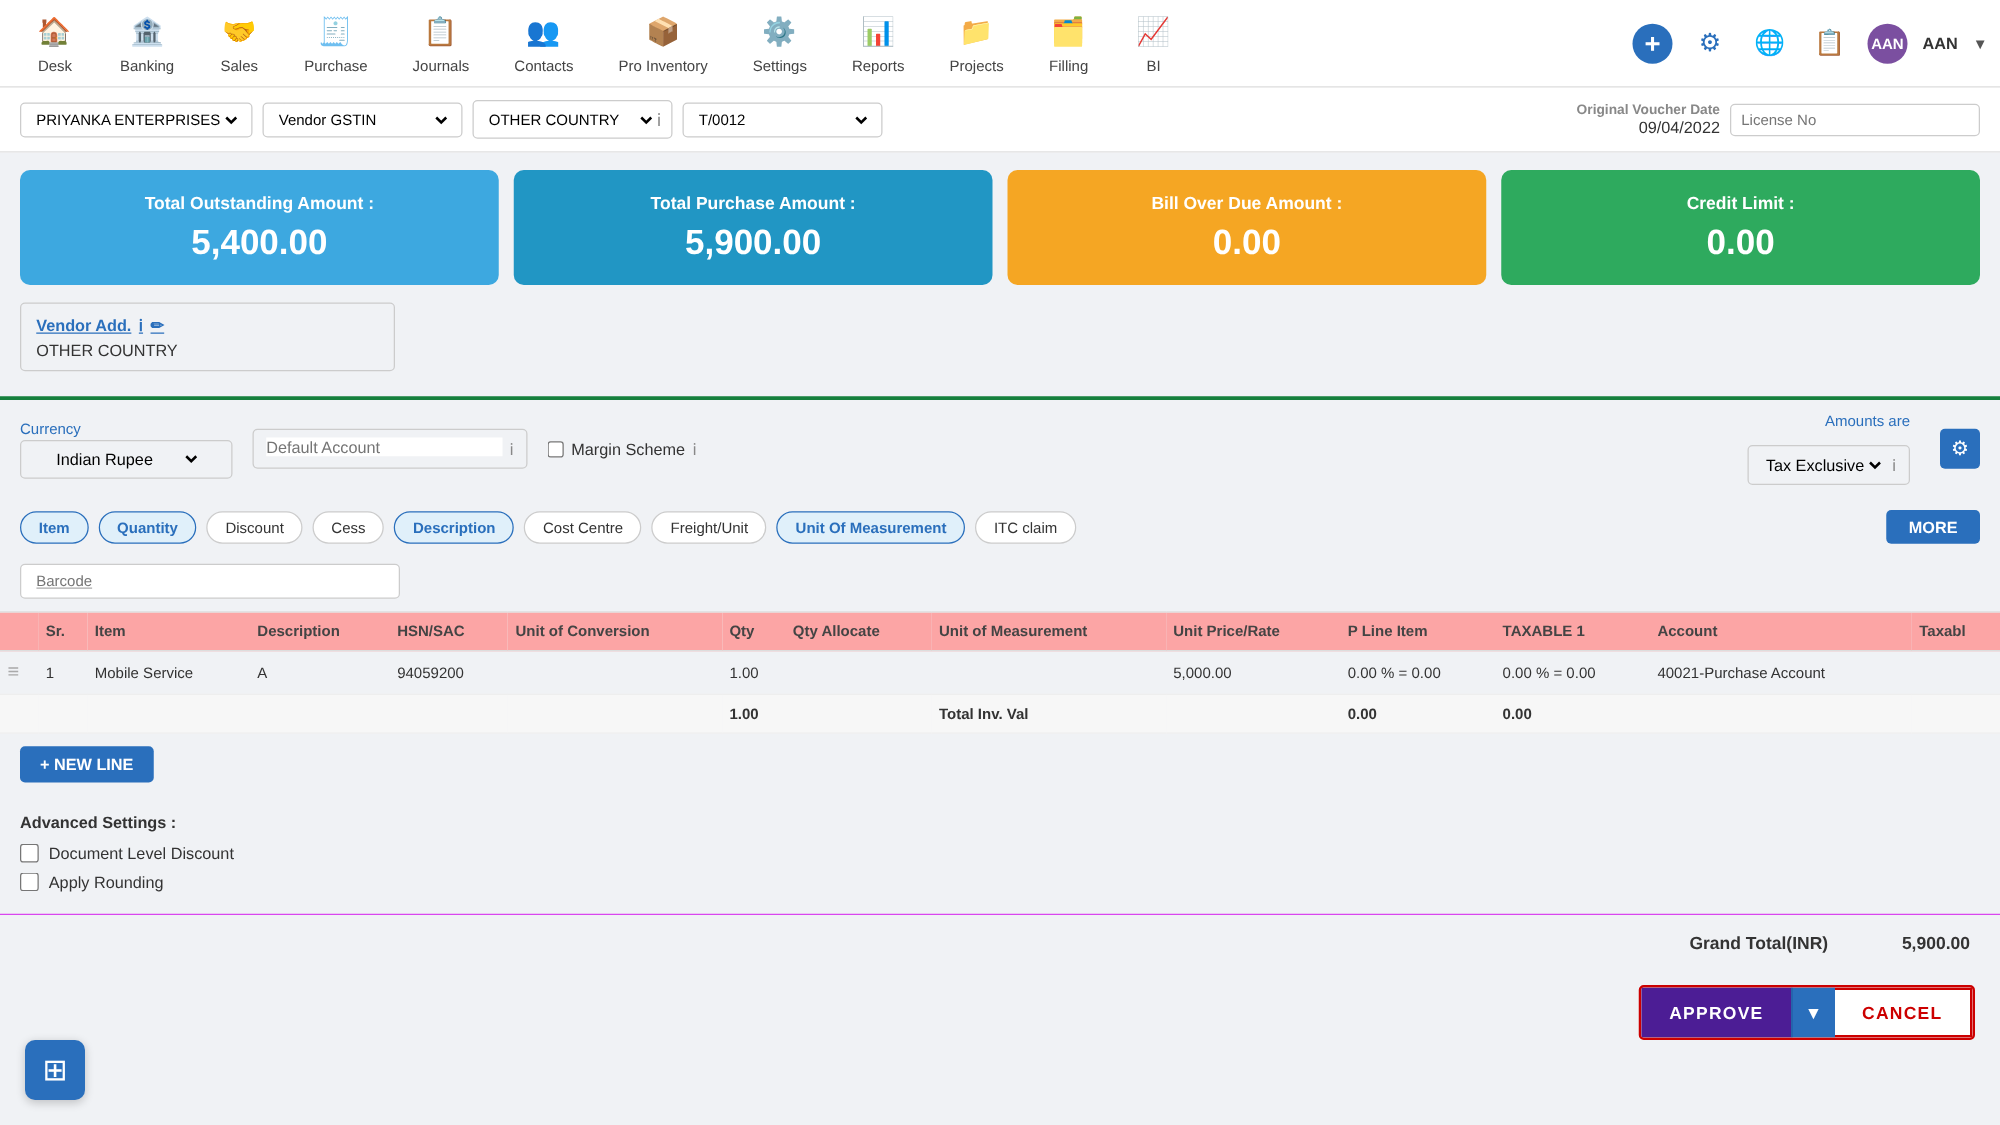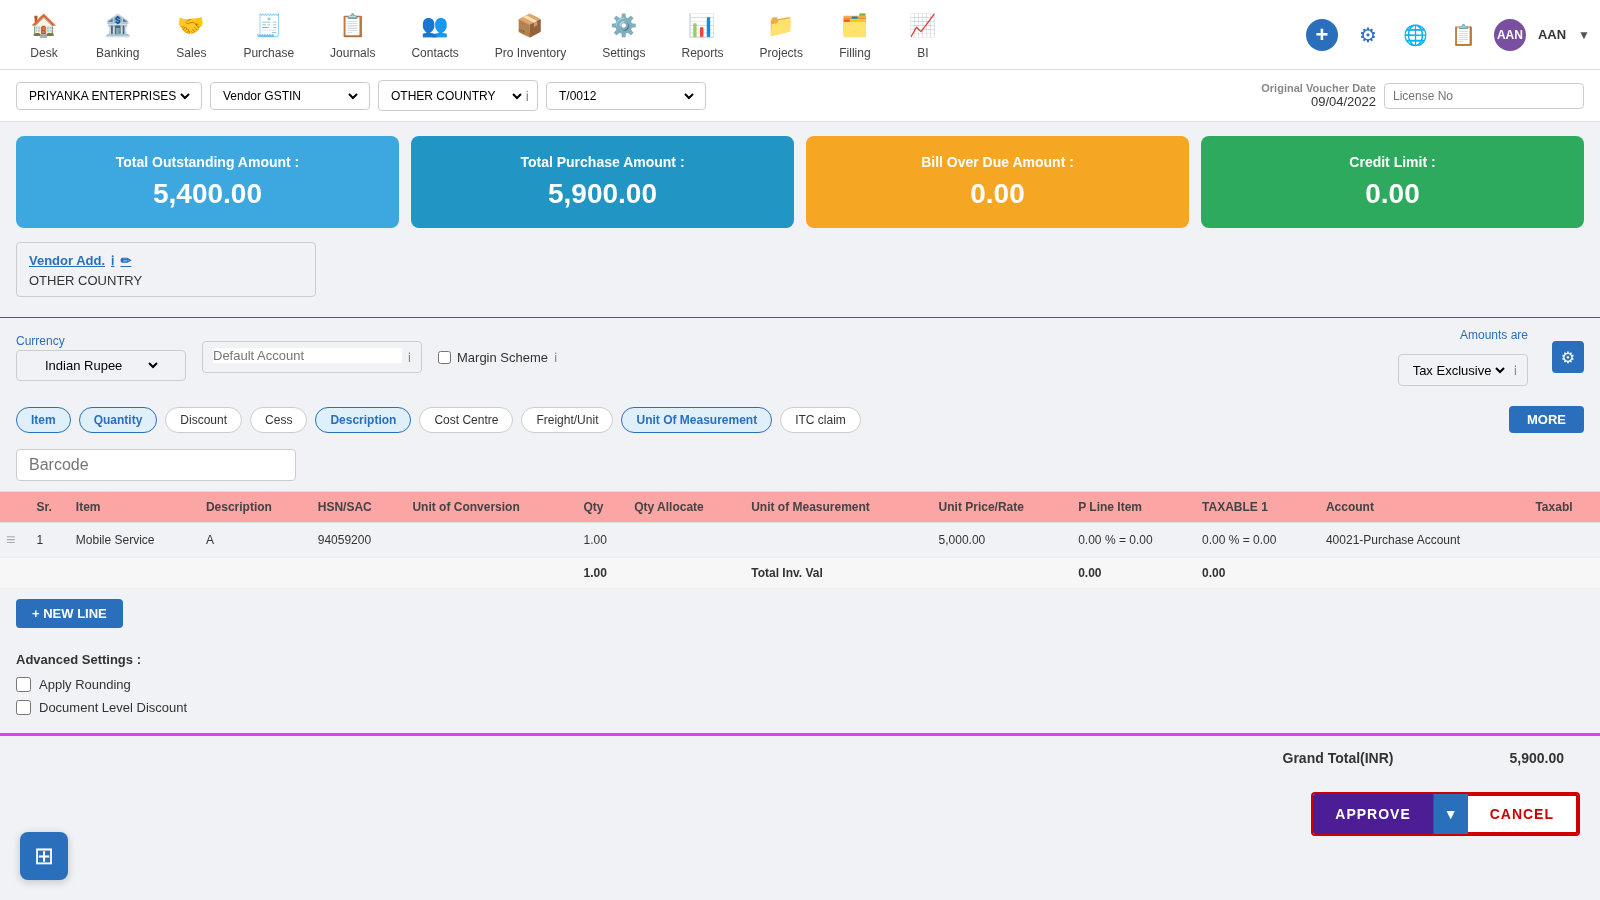--- a/index.html
+++ b/index.html
@@ -174,21 +174,21 @@
       margin-bottom: 4px;
     }
     .vendor-add-value { font-size: 13px; color: #333; }
 
     
     .currency-row {
       display: flex;
       align-items: center;
       gap: 16px;
       padding: 10px 16px;
-      border-top: 1px solid #15803d;
+      border-top: 3px solid #15803d;
       position: relative;
     }
     .currency-label { font-size: 12px; color: #2a6fbc; margin-bottom: 2px; }
     .currency-select {
       border: 1px solid #ccc;
       border-radius: 4px;
       padding: 6px 24px;
       font-size: 13px;
       display: flex;
       align-items: center;
@@ -294,24 +294,25 @@
     }
 
     
     .barcode-row {
       padding: 6px 16px;
     }
     .barcode-input {
       border: 1px solid #ccc;
       border-radius: 4px;
       padding: 6px 12px;
-      font-size: 16px;
-      width: 280px;
+      font-size: 12px;
+      width: 304px;
       color: #aaa;
       outline: none;
+      text-decoration: underline;
     }
 
     
     .items-table {
       width: 100%;
       border-collapse: collapse;
       font-size: 12px;
       margin-top: 4px;
     }
     .items-table th {
@@ -365,25 +366,25 @@
       font-size: 13px;
       cursor: pointer;
     }
     .adv-checkbox-row input[type="checkbox"] { cursor: pointer; width: 15px; height: 15px; }
 
     
     .grand-total-row {
       display: flex;
       justify-content: flex-end;
       align-items: center;
-      gap: 116px;
-      padding: 14px 36px;
+      gap: 59px;
+      padding: 14px 24px;
       font-size: 14px;
       font-weight: 600;
-      border-top: 3px solid #d946ef;
+      border-top: 1px solid #d946ef;
     }
     .grand-total-value { font-size: 14px; font-weight: bold; color: #333; }
 
     
     .bottom-actions {
       display: flex;
       justify-content: flex-end;
       align-items: center;
       gap: 0;
       padding: 12px 20px 16px;
@@ -690,25 +691,25 @@
 
 <div class="new-line-row">
   <button class="new-line-btn">+ NEW LINE</button>
 </div>
 
 <div class="advanced-settings">
   <div class="adv-title">Advanced Settings :</div>
 
     <div class="adv-checkbox-row">
       <input type="checkbox" style="">
-      <span>Apply Rounding</span>
+      <span>Document Level Discount</span>
     </div>
     <div class="adv-checkbox-row">
       <input type="checkbox" style="">
-      <span>Document Level Discount</span>
+      <span>Apply Rounding</span>
     </div>
   </div>
 
 <div class="grand-total-row">
   <span>Grand Total(INR)</span>
   <span class="grand-total-value">5,900.00</span>
 </div>
 
 <div class="bottom-actions">
   <div class="approve-btn-group">

